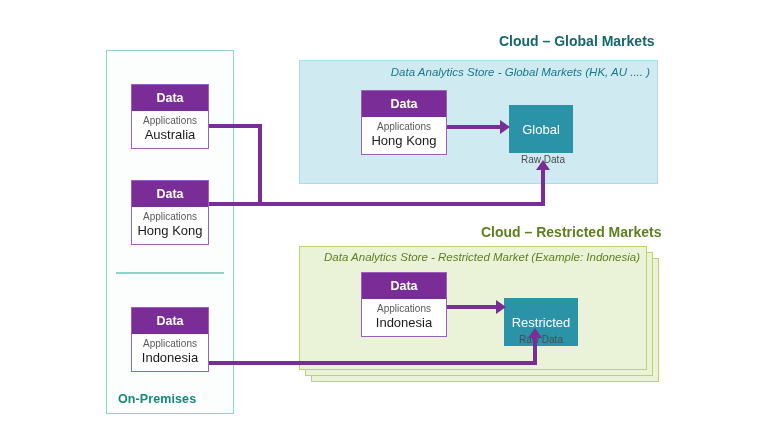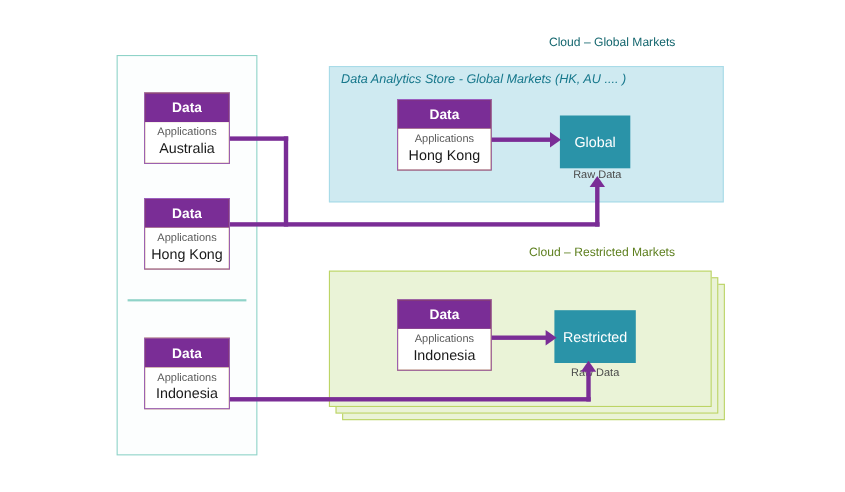--- a/index.html
+++ b/index.html
@@ -36,21 +36,21 @@
   .onprem-label {
     left: 118px; top: 392px;
     width: 120px;
     font-size: 12.5px;
     font-weight: bold;
     color: #128a77;
     letter-spacing: .1px;
   }
 
   
-  .datacard { background: #a16207; border: 1.5px solid #9b5fc0; }
+  .datacard { background: #ec4899; border: 1.5px solid #9b5fc0; }
   .datacard .dc-head {
     background: #7a2d96;
     color: #ffffff;
     font-size: 12.5px;
     font-weight: bold;
     text-align: center;
     line-height: 26px;
     height: 26px;
   }
   .datacard .dc-body {
@@ -71,37 +71,37 @@
   }
 
   .card-au  { left: 131px; top: 84px;  width: 78px; }
   .card-hk  { left: 131px; top: 180px; width: 78px; }
   .card-id  { left: 131px; top: 307px; width: 78px; }
   .card-hk2 { left: 361px; top: 90px;  width: 86px; }
   .card-id2 { left: 361px; top: 272px; width: 86px; }
 
   
   .cloud-head {
-    font-size: 11px;
-    font-weight: normal;
+    font-size: 14px;
+    font-weight: bold;
   }
   .head-global    { left: 499px; top: 33px;  color: #14666e; }
   .head-restricted{ left: 481px; top: 224px; color: #5d7f1e; }
 
   
   .panel-global {
     left: 299px; top: 60px;
     width: 359px; height: 124px;
     background: #cfeaf1;
     border: 1.5px solid #a9dbe8;
   }
   .panel-title {
     font-style: italic;
     font-size: 11.5px;
-    text-align: left;
+    text-align: right;
   }
   .title-global {
     left: 310px; top: 66px;
     width: 340px;
     color: #17788c;
   }
 
   
   .panel-restricted {
     background: #eaf3d7;
@@ -120,21 +120,21 @@
   .rawbox {
     background: #2a93a8;
     color: #ffffff;
     font-size: 13px;
     text-align: center;
     display: flex;
     align-items: center;
     justify-content: center;
   }
   .raw-global     { left: 509px; top: 105px; width: 64px; height: 48px; }
-  .raw-restricted { left: 504px; top: 282px; width: 74px; height: 48px; }
+  .raw-restricted { left: 504px; top: 298px; width: 74px; height: 48px; }
   .rawlabel {
     font-size: 10px;
     color: #4a4a4a;
     text-align: center;
   }
   .rawlabel-global     { left: 509px; top: 154px; width: 68px; }
   .rawlabel-restricted { left: 504px; top: 334px; width: 74px; }
 
   
   .conn { background: #7a2d96; }
@@ -173,20 +173,21 @@
   .ah-in-g { left: 500px; top: 120px; }
   .ah-in-r { left: 496px; top: 300px; }
 </style>
 </head>
 <body>
 
 <div id="canvas">
 
   <div class="abs onprem-box"></div>
   <div class="abs onprem-divider"></div>
+  <div class="abs onprem-label">On-Premises</div>
 
   <div class="abs datacard card-au">
     <div class="dc-head">Data</div>
     <div class="dc-body">
       <div class="dc-sub">Applications</div>
       <div class="dc-main">Australia</div>
     </div>
   </div>
 
   <div class="abs datacard card-hk">
@@ -219,20 +220,21 @@
   </div>
 
   <div class="abs rawbox raw-global">Global</div>
   <div class="abs rawlabel rawlabel-global">Raw Data</div>
 
   <div class="abs cloud-head head-restricted">Cloud – Restricted Markets</div>
 
   <div class="abs panel-restricted panel-r3"></div>
   <div class="abs panel-restricted panel-r2"></div>
   <div class="abs panel-restricted panel-r1"></div>
+  <div class="abs panel-title title-restricted">Data Analytics Store - Restricted Market (Example: Indonesia)</div>
 
   <div class="abs datacard card-id2">
     <div class="dc-head">Data</div>
     <div class="dc-body">
       <div class="dc-sub">Applications</div>
       <div class="dc-main">Indonesia</div>
     </div>
   </div>
 
   <div class="abs rawbox raw-restricted">Restricted</div>

